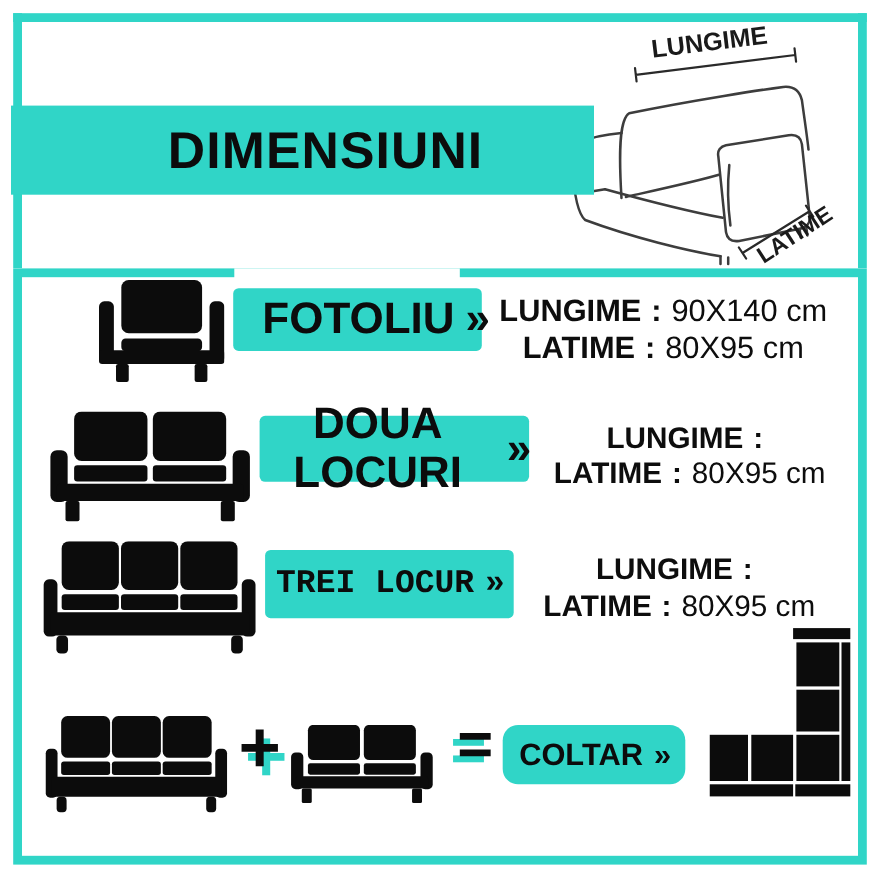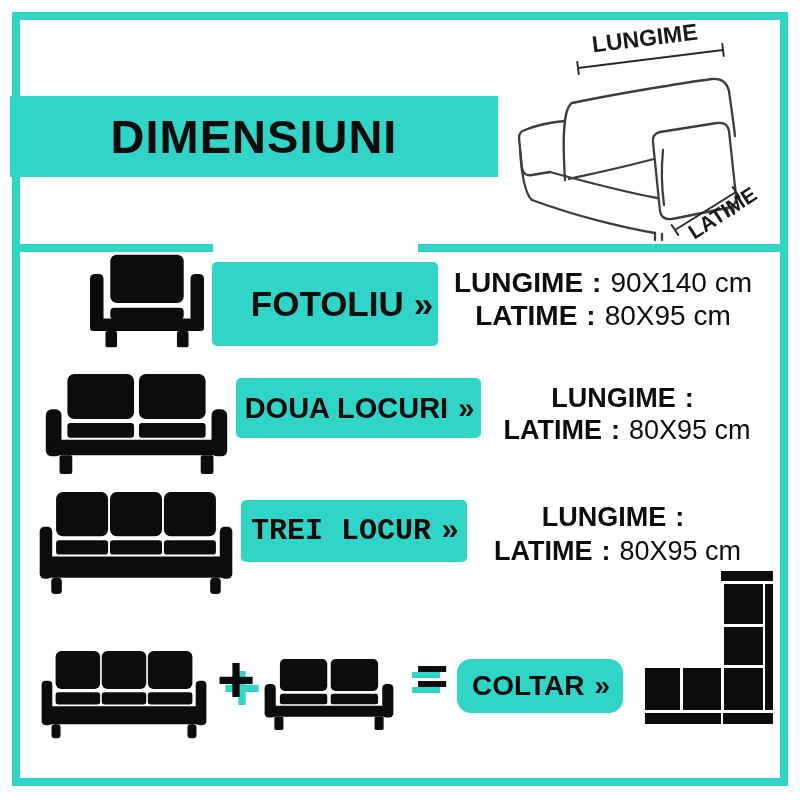--- a/index.html
+++ b/index.html
@@ -9,39 +9,39 @@
     --teal:#30d5c7;--ink:#0d0d0d;
   }
   
   .top-frame{position:absolute;left:12px;top:12px;width:776px;height:232px;
     border:8px solid var(--teal);border-bottom:none;box-sizing:border-box;}
   .bottom-box{position:absolute;left:12px;top:244px;width:776px;height:542px;
     border:8px solid var(--teal);box-sizing:border-box;background:#fff;}
   .notch{position:absolute;left:213px;top:244px;width:205px;height:9px;background:#fff;z-index:2;}
   
   .banner{position:absolute;left:10px;top:96px;width:488px;height:81px;background:var(--teal);
-    display:flex;align-items:center;justify-content:center;z-index:3;}
+    display:flex;align-items:center;justify-content:center;z-index:3;padding-left:42px;}
   .banner .t{font-size:47px;font-weight:800;letter-spacing:1px;color:#0c0c0c;}
   
   .sketch{position:absolute;left:505px;top:20px;width:280px;height:222px;z-index:2;}
   .sketch svg{display:block;width:100%;height:100%;}
   .sk-line{fill:none;stroke:#3d3d3d;stroke-width:2.3;stroke-linecap:round;stroke-linejoin:round;}
   .sk-fill{fill:#ffffff;stroke:#3d3d3d;stroke-width:2.3;stroke-linejoin:round;}
   .sk-meas{fill:none;stroke:#2a2a2a;stroke-width:2;stroke-linecap:round;}
   .sk-text{font-family:"Liberation Sans","DejaVu Sans",sans-serif;font-weight:700;fill:#1a1a1a;}
   
   .icon{position:absolute;}
   .icon svg{display:block;width:100%;height:100%;}
   .icon rect{fill:#0c0c0c;}
   
   .btn{position:absolute;background:var(--teal);display:flex;align-items:center;justify-content:center;
     gap:10px;border-radius:5px;color:#0c0c0c;font-weight:800;cursor:pointer;box-sizing:border-box;}
   .btn .chev{font-weight:800;letter-spacing:-2px;}
-  .btn1{left:212px;top:262px;width:226px;height:84px;font-size:35px;padding-left:32px;}
-  .btn2{left:236px;top:378px;width:245px;height:60px;font-size:29px;}
+  .btn1{left:212px;top:262px;width:226px;height:57px;font-size:40px;padding-left:32px;}
+  .btn2{left:236px;top:378px;width:245px;height:60px;font-size:40px;text-align:center;}
   .btn3{left:241px;top:500px;width:226px;height:62px;font-size:30px;font-family:Liberation Mono, monospace;}
   .btn4{left:457px;top:659px;width:166px;height:54px;font-size:28px;border-radius:14px;}
   
   .dims{position:absolute;display:flex;flex-direction:column;align-items:center;}
   .dim-line{display:flex;align-items:baseline;white-space:nowrap;}
   .dlabel{font-weight:700;}
   .dsep{font-weight:700;margin:0 9px;}
   .dval{font-weight:400;}
   .dims1{left:438px;top:266px;width:330px;font-size:28px;line-height:33px;}
   .dims2{left:468px;top:382px;width:318px;font-size:27px;line-height:32px;}

